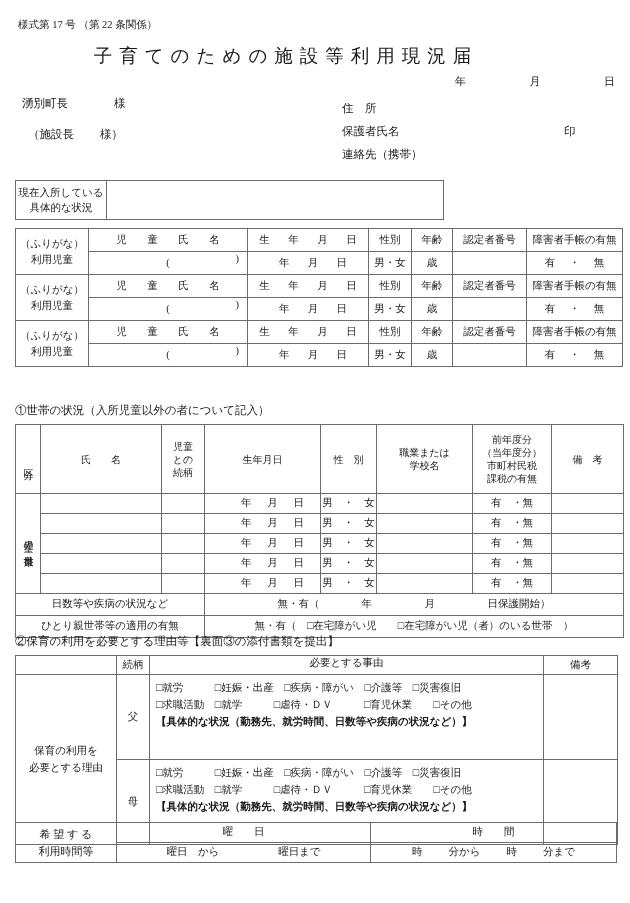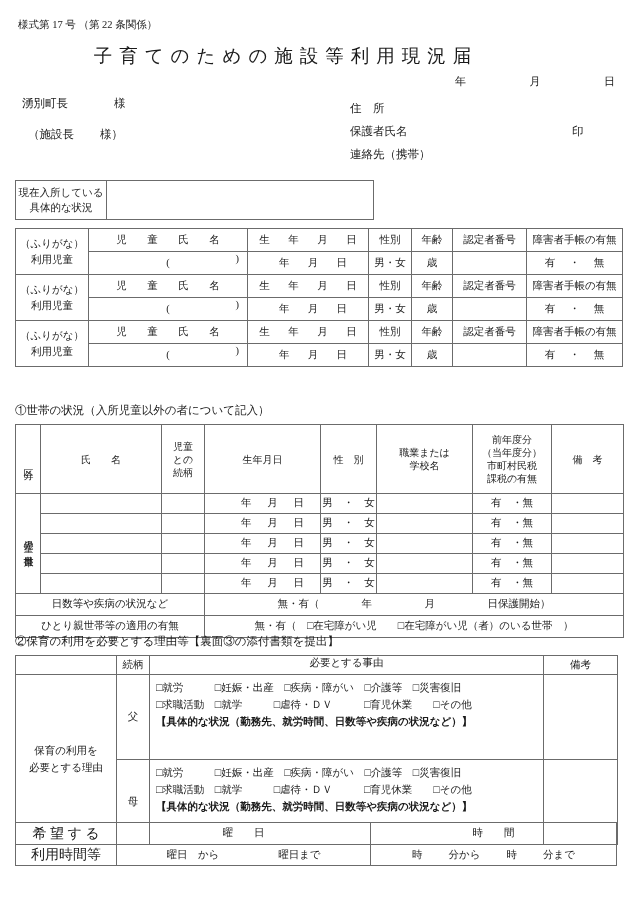--- a/index.html
+++ b/index.html
@@ -63,21 +63,21 @@
   .addressee .sama { display: inline-block; margin-left: 46px; }
   .addressee2 {
     position: absolute;
     left: 28px;
     top: 127px;
     font-size: 11.5px;
     white-space: nowrap;
   }
   .addressee2 .sama2 { display: inline-block; margin-left: 26px; }
 
-  .applicant-block { position: absolute; left: 342px; top: 98px; font-size: 11.5px; margin-left: 8px; }
+  .applicant-block { position: absolute; left: 342px; top: 98px; font-size: 11.5px; }
   .applicant-row { height: 21px; line-height: 21px; white-space: nowrap; position: relative; }
   .seal { position: absolute; left: 222px; top: 0; }
 
   
   table.grid {
     border-collapse: collapse;
     table-layout: fixed;
     font-size: 10.5px;
   }
   table.grid td, table.grid th {
@@ -90,21 +90,21 @@
   }
   .vtext {
     writing-mode: vertical-rl;
     text-orientation: upright;
     letter-spacing: 1px;
     display: inline-block;
     line-height: 1.0;
   }
 
   
-  .facility-tbl { position: absolute; left: 15px; top: 180px; width: 359px; }
+  .facility-tbl { position: absolute; left: 15px; top: 180px; width: 429px; }
   .facility-tbl td.lbl { width: 90px; height: 38px; font-size: 10.5px; line-height: 1.45; }
   .facility-tbl td.val { height: 38px; }
 
   
   .children-tbl { position: absolute; left: 15px; top: 228px; width: 600px; }
   .children-tbl td { height: 22px; }
   .children-tbl td.c-furi { width: 72px; font-size: 10.5px; line-height: 1.5; }
   .children-tbl td.c-name { width: 158px; }
   .children-tbl td.c-dob  { width: 120px; }
   .children-tbl td.c-sex  { width: 42px; }
@@ -149,21 +149,21 @@
   .reason-tbl td.r-rel  { width: 32px; }
   .reason-tbl td.r-body { width: 393px; text-align: left; vertical-align: top; padding: 4px 0 0 6px; }
   .reason-tbl td.r-note { width: 73px; }
   .reason-tbl .hdr td { height: 18px; }
   .chkline { line-height: 1.62; font-size: 10.5px; white-space: nowrap; }
   .bold-line { font-weight: bold; }
 
   
   .hours-tbl { position: absolute; left: 15px; top: 822px; width: 600px; }
   .hours-tbl td { height: 19px; }
-  .hours-tbl td.hr-lbl { width: 100px; font-size: 14px; line-height: 1.5; }
+  .hours-tbl td.hr-lbl { width: 100px; font-size: 11px; line-height: 1.5; }
   .hours-tbl td.hr-day { width: 253px; }
   .hours-tbl td.hr-time { width: 245px; }
   .dayfill { display: flex; justify-content: space-around; padding: 0 20px; }
   .timefill { display: flex; justify-content: space-around; padding: 0 28px; }
 </style>
 </head>
 <body>
 
 <div class="page">
 

